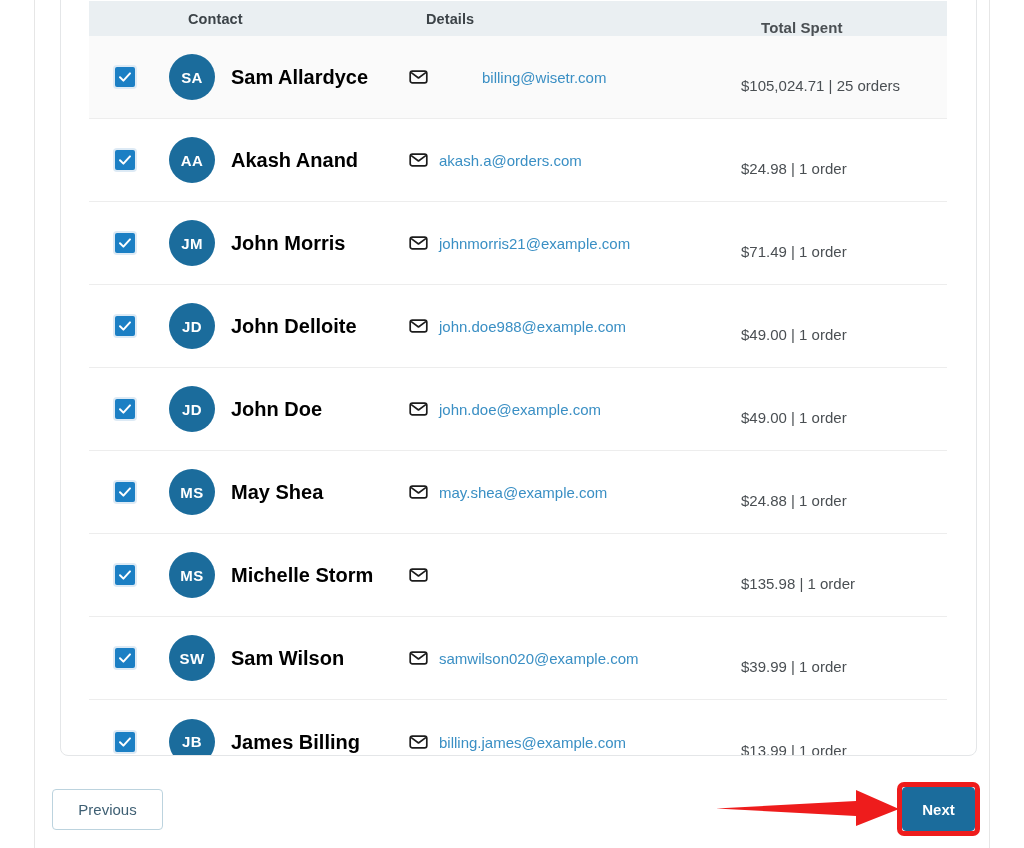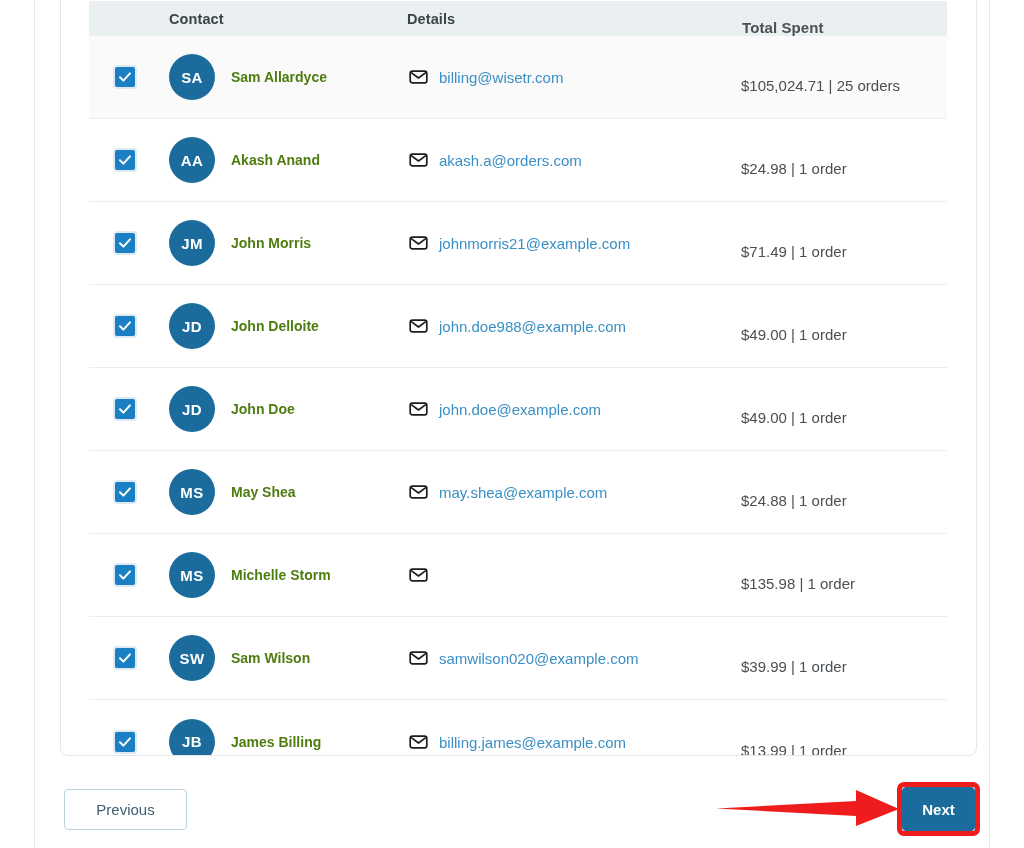--- a/index.html
+++ b/index.html
@@ -59,20 +59,21 @@
     height: 35px;
     background: #eaeff2;
     display: flex;
     align-items: center;
   }
   .th {
     font-size: 14.5px;
     font-weight: 700;
     color: #3c4348;
     letter-spacing: .1px;
+    margin-left: 19px;
   }
   .th.contact  { position: absolute; left: 80px; }
   .th.details  { position: absolute; left: 318px; }
   .th.spent    { position: absolute; left: 653px; }
 
   
   .rows {
     position: absolute;
     left: 0;
     top: 95px;
@@ -121,23 +122,23 @@
     display: flex;
     align-items: center;
     justify-content: center;
   }
 
   .name {
     position: absolute;
     left: 142px;
     top: 50%;
     transform: translateY(-50%);
-    font-size: 14px;
+    font-size: 20px;
     font-weight: 700;
-    color: #4d7c0f;
+    color: #000000;
     white-space: nowrap;
   }
 
   .mail-icon {
     position: absolute;
     left: 320px;
     top: 50%;
     transform: translateY(-50%);
     width: 19px;
     height: 19px;
@@ -161,23 +162,23 @@
     top: 50%;
     transform: translateY(calc(-50% + 8px));
     font-size: 15px;
     color: #4a4f53;
     white-space: nowrap;
   }
 
   
   .btn-prev {
     position: absolute;
-    left: 64px;
+    left: 52px;
     top: 789px;
-    width: 123px;
+    width: 111px;
     height: 41px;
     box-sizing: border-box;
     background: #ffffff;
     border: 1px solid #bcd3de;
     border-radius: 4px;
     color: #3e5f73;
     font-size: 15px;
     font-family: "Liberation Sans", sans-serif;
     cursor: pointer;
     padding: 0;
@@ -247,21 +248,21 @@
             </svg>
           </div>
           <div class="avatar">SA</div>
           <a class="name" href="#" style="text-decoration: none;">Sam Allardyce</a>
           <span class="mail-icon">
             <svg width="19" height="19" viewBox="0 0 19 19" xmlns="http://www.w3.org/2000/svg">
               <rect x="1.2" y="3.6" width="16.6" height="11.8" rx="2.2" ry="2.2" fill="none" stroke="#1c1c1c" stroke-width="1.7"></rect>
               <path d="M2.6 5.4 L9.5 10.5 L16.4 5.4" fill="none" stroke="#1c1c1c" stroke-width="1.7" stroke-linecap="round" stroke-linejoin="round"></path>
             </svg>
           </span>
-          <a class="email" href="#" style="text-decoration: none;">billing@wisetr.com</a>
+          <a class="email" href="#" style="text-decoration: none; margin-left: 43px;">billing@wisetr.com</a>
           <span class="spent">$105,024.71 | 25 orders</span>
         </div>
         <div class="row">
           <div class="cb">
             <svg width="14" height="14" viewBox="0 0 14 14" xmlns="http://www.w3.org/2000/svg">
               <path d="M2 7.3 L5.4 10.6 L12 3.4" fill="none" stroke="#ffffff" stroke-width="2" stroke-linecap="round" stroke-linejoin="round"></path>
             </svg>
           </div>
           <div class="avatar">AA</div>
           <a class="name" href="#" style="text-decoration: none;">Akash Anand</a>

